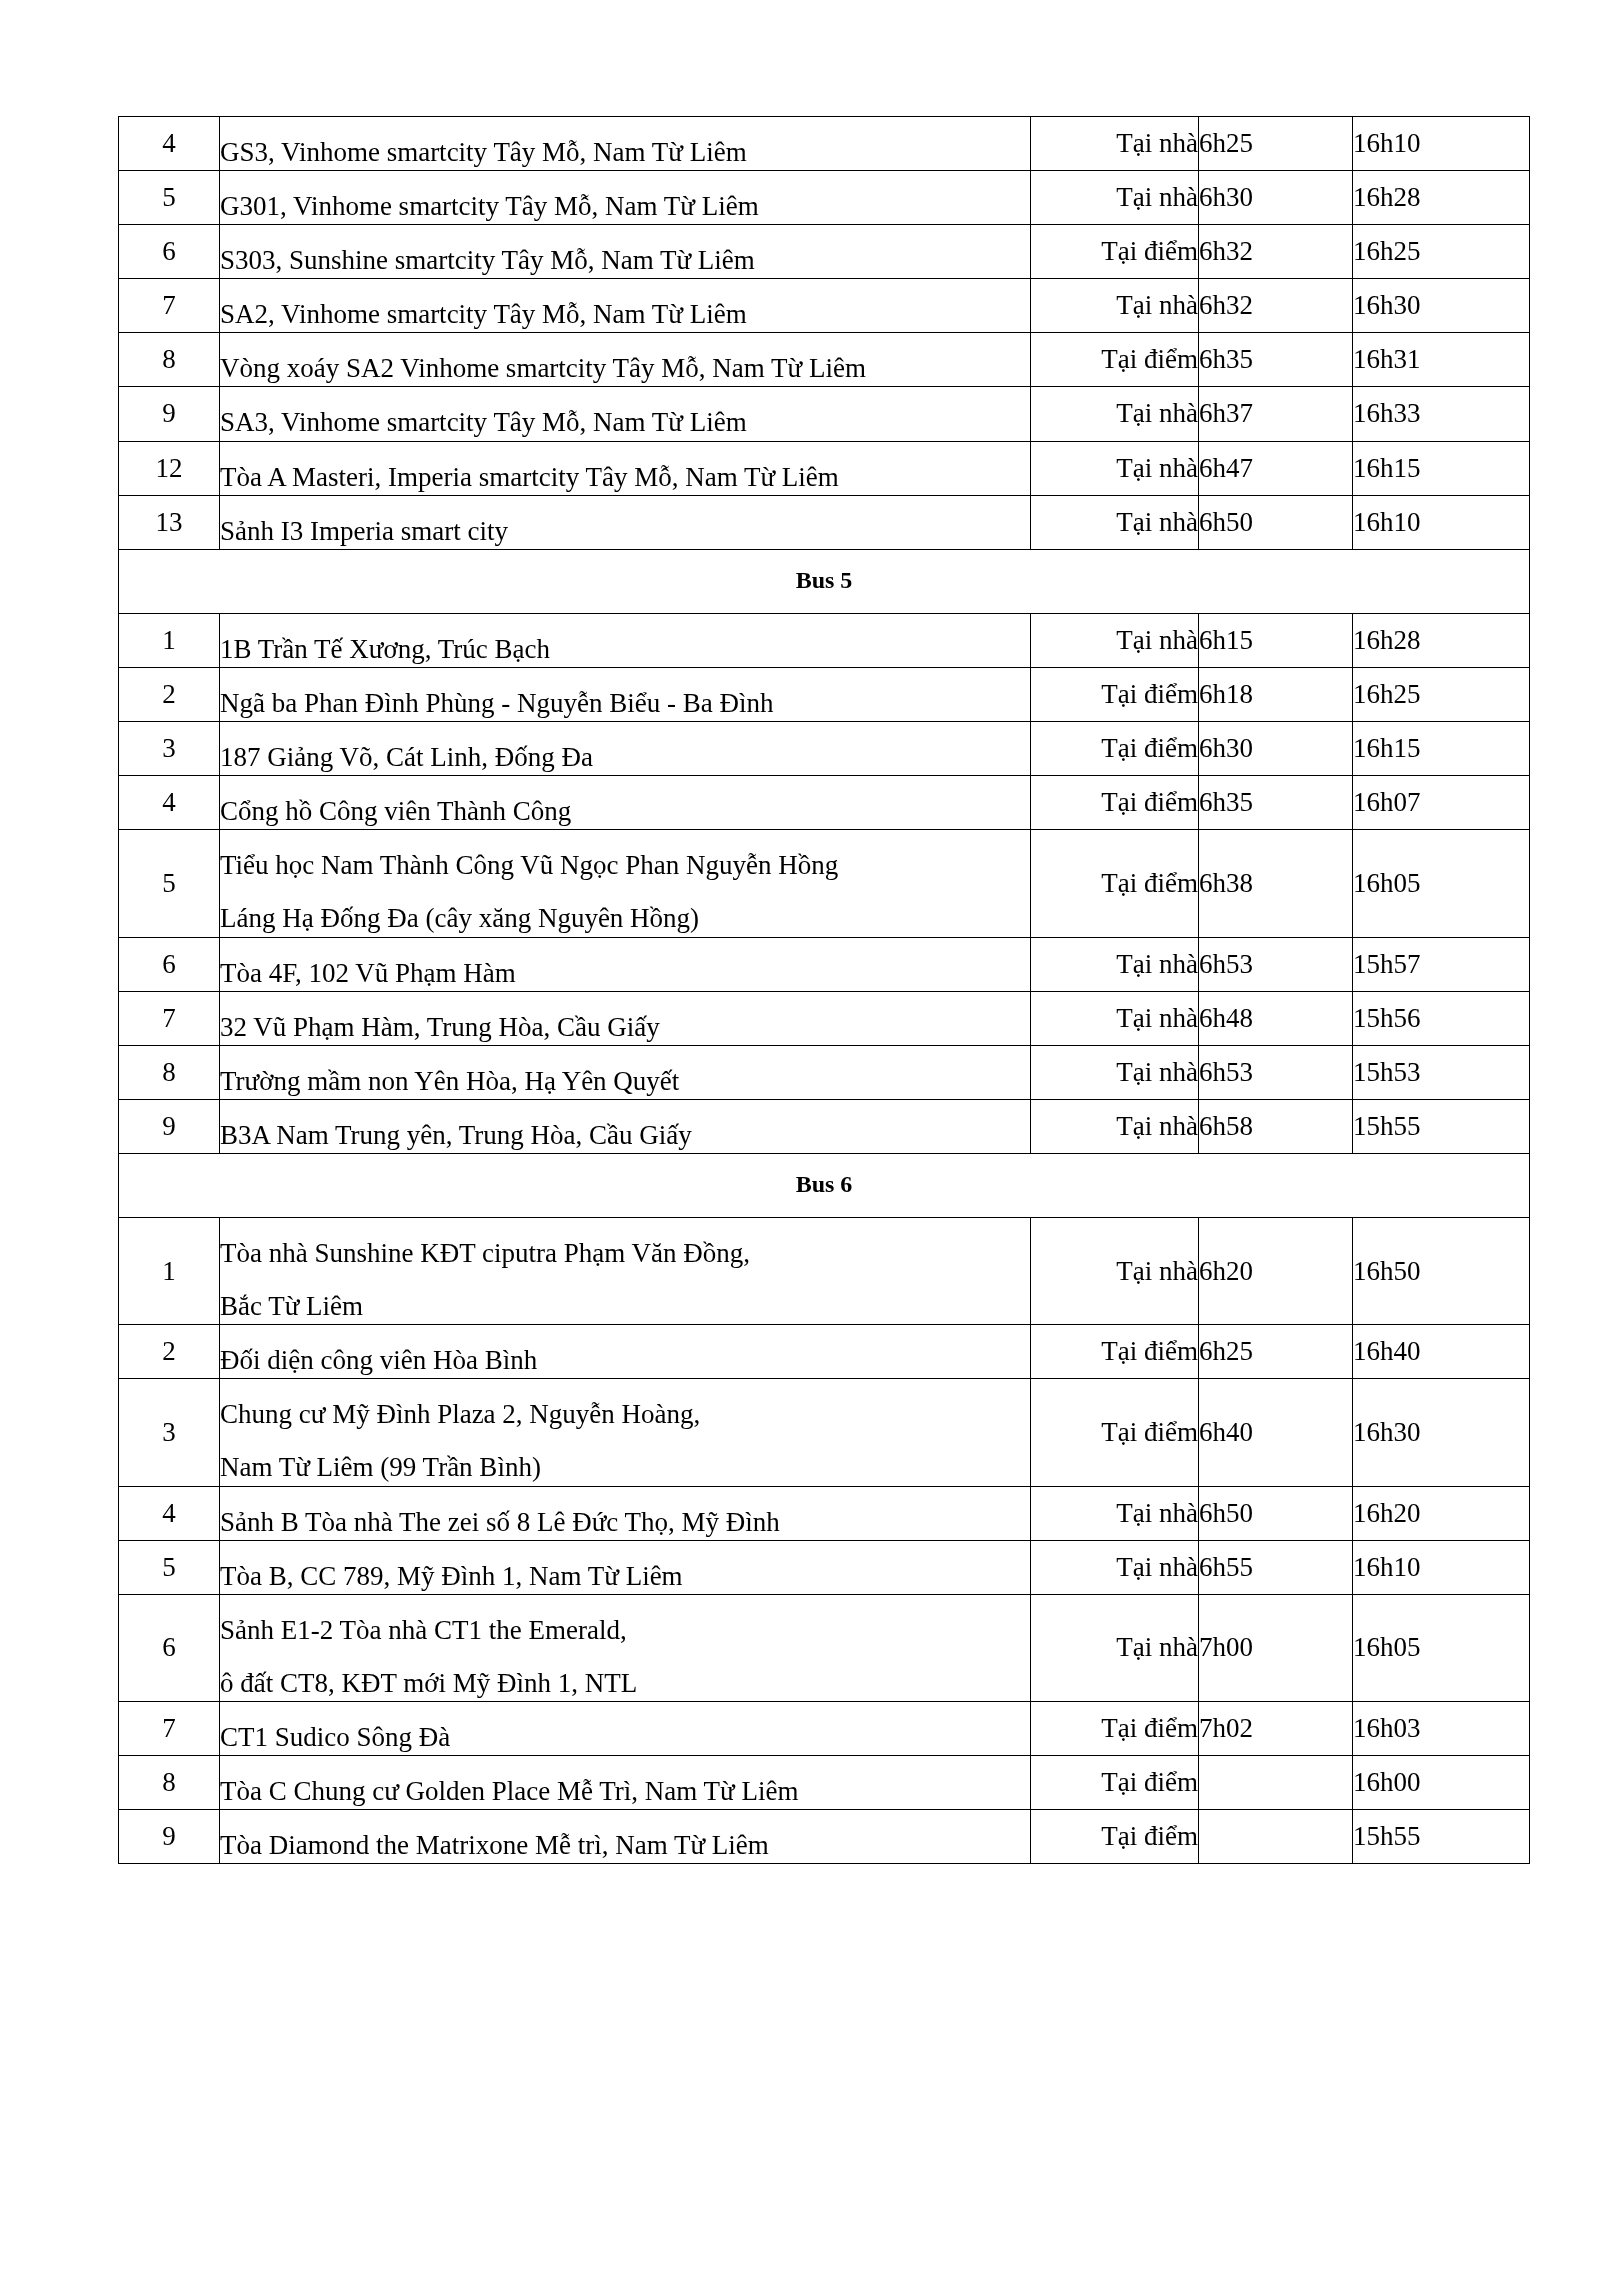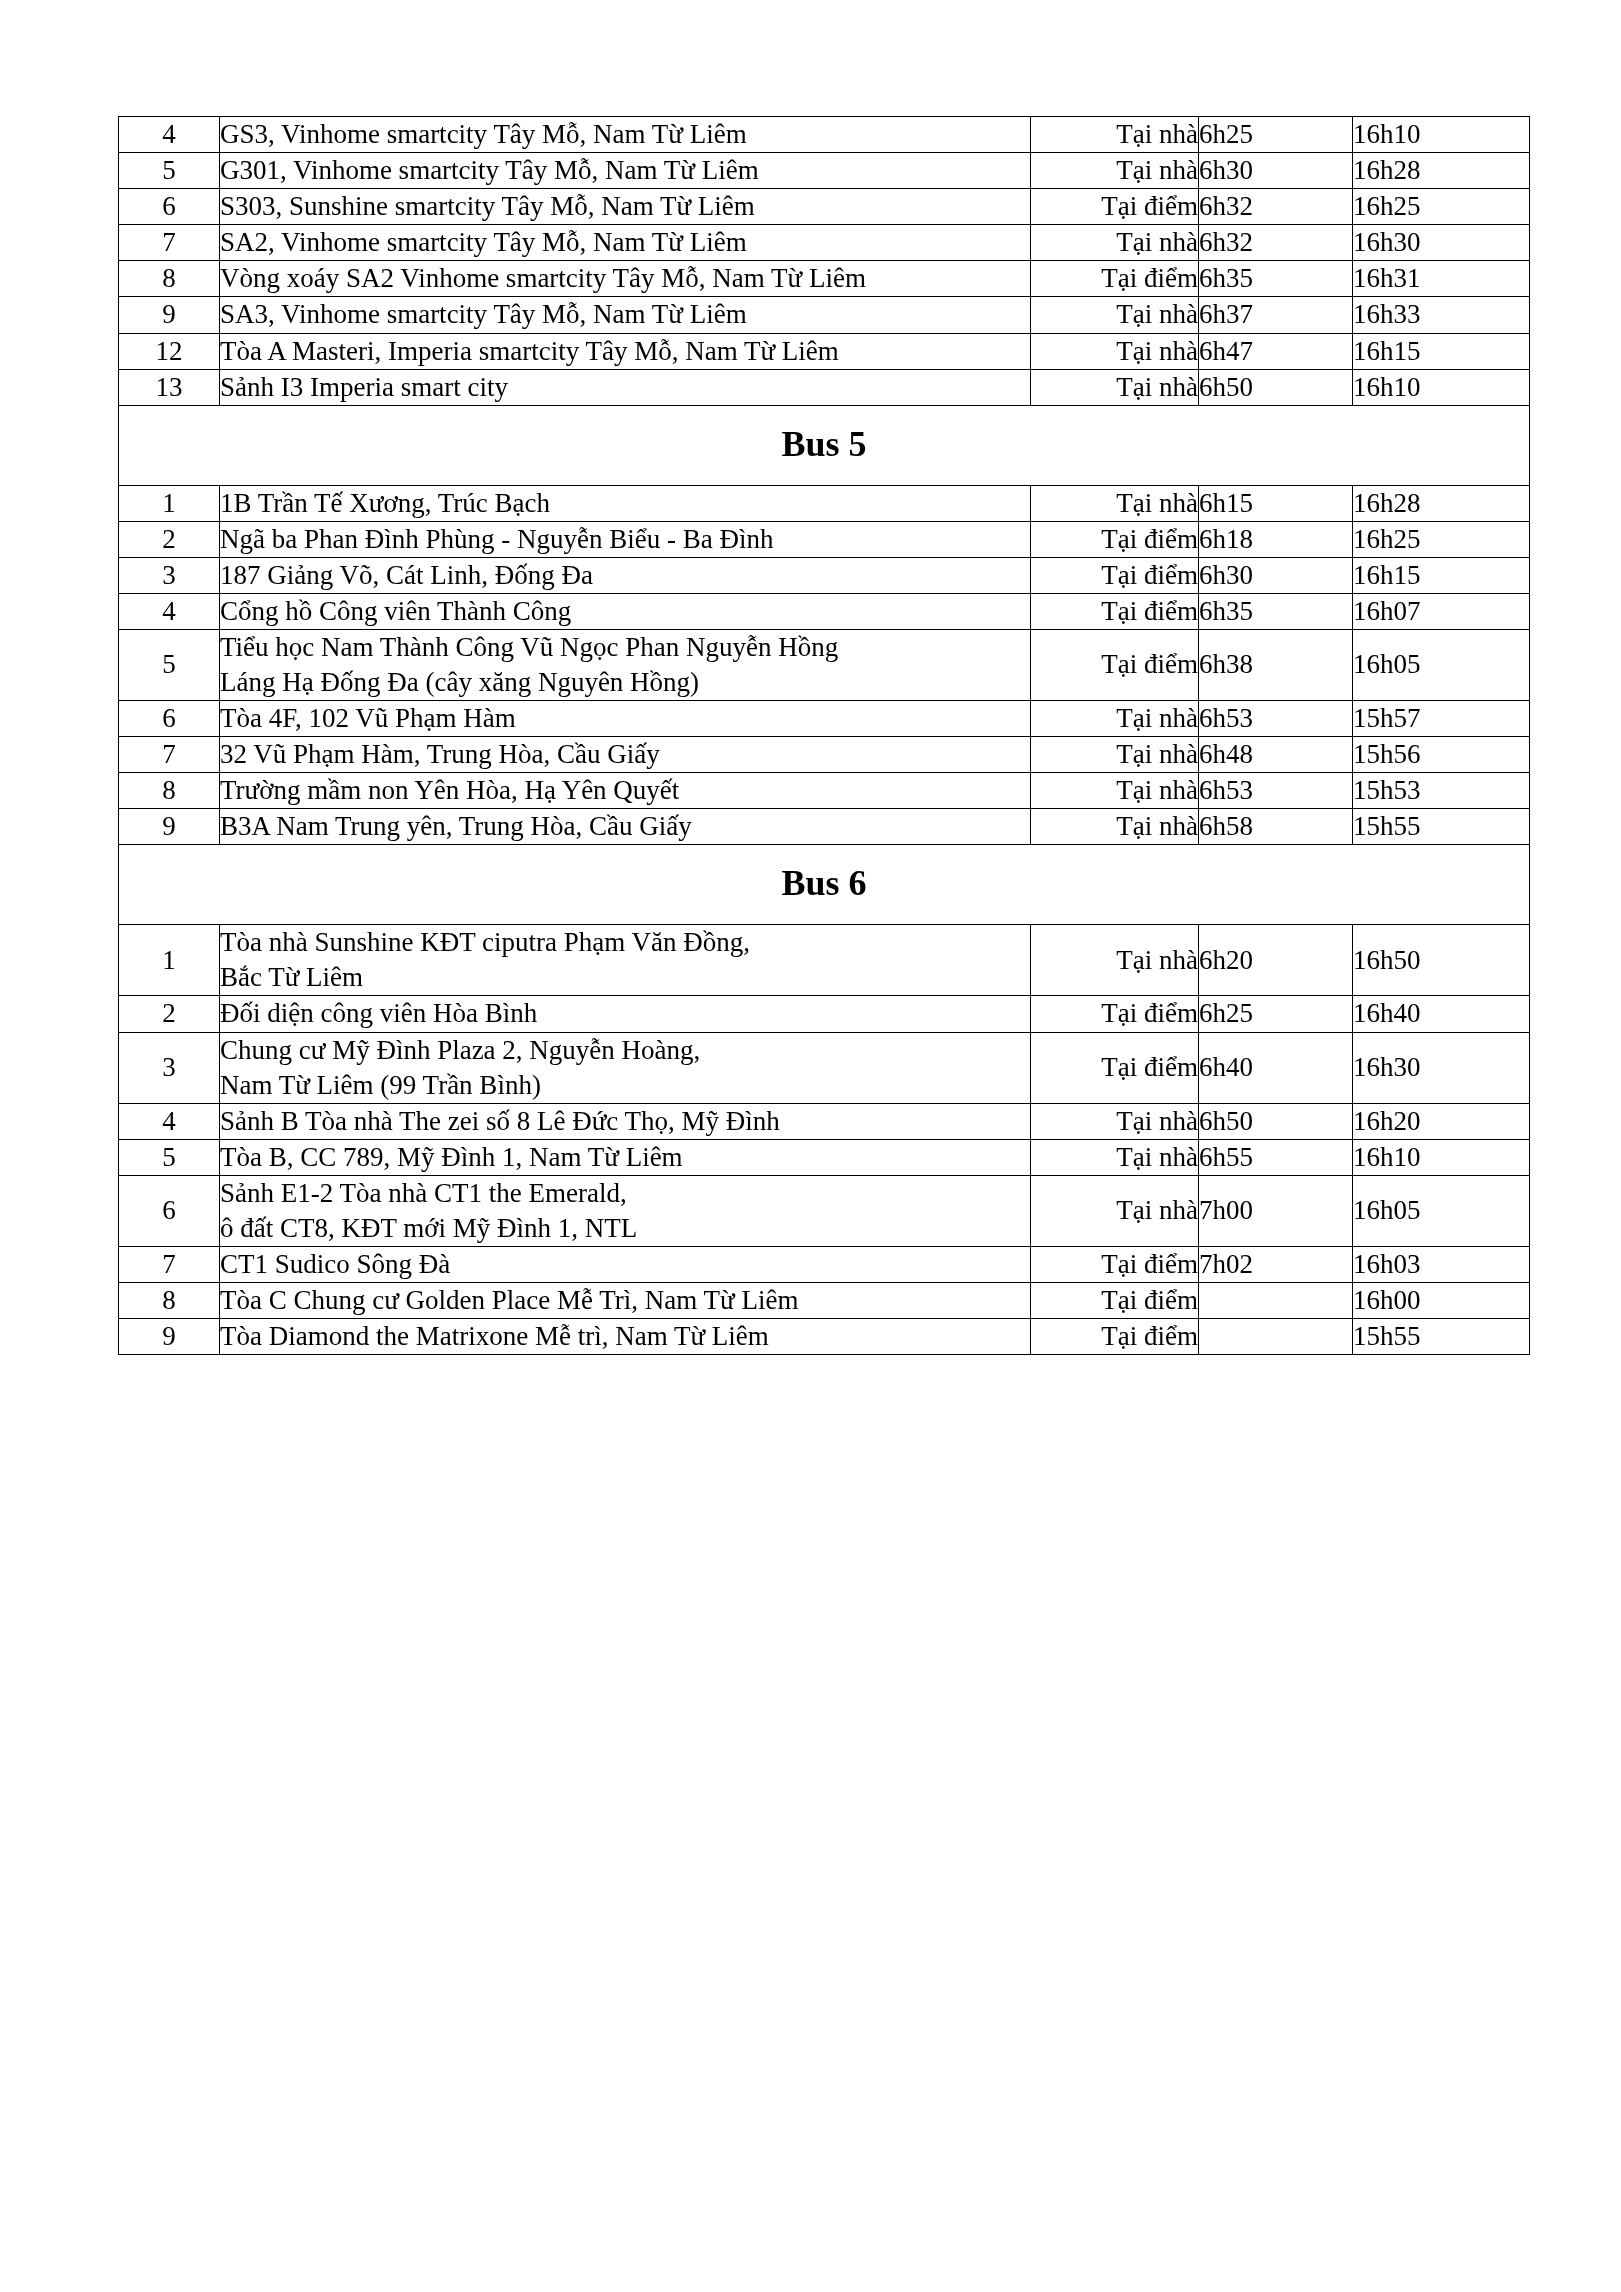--- a/index.html
+++ b/index.html
@@ -61,24 +61,25 @@
     padding: 12.5px 0 14.3px 0;
   }
   td.am, td.pm {
     text-align: left;
     padding: 12.5px 0 14.3px 0;
   }
   tr.section td.section-head {
     text-align: center;
     font-weight: bold;
     padding: 15px 0 17px 0;
-    font-size: 36px;
+    font-size: 24px;
   }
   .line2 {
     display: block;
+    margin-top: 18px;
   }
   .empty { min-height: 0.9px; }
 </style>
 </head>
 <body>
 
 <div id="page">
   <div id="table-wrap">
     <table class="schedule">
       <colgroup>

